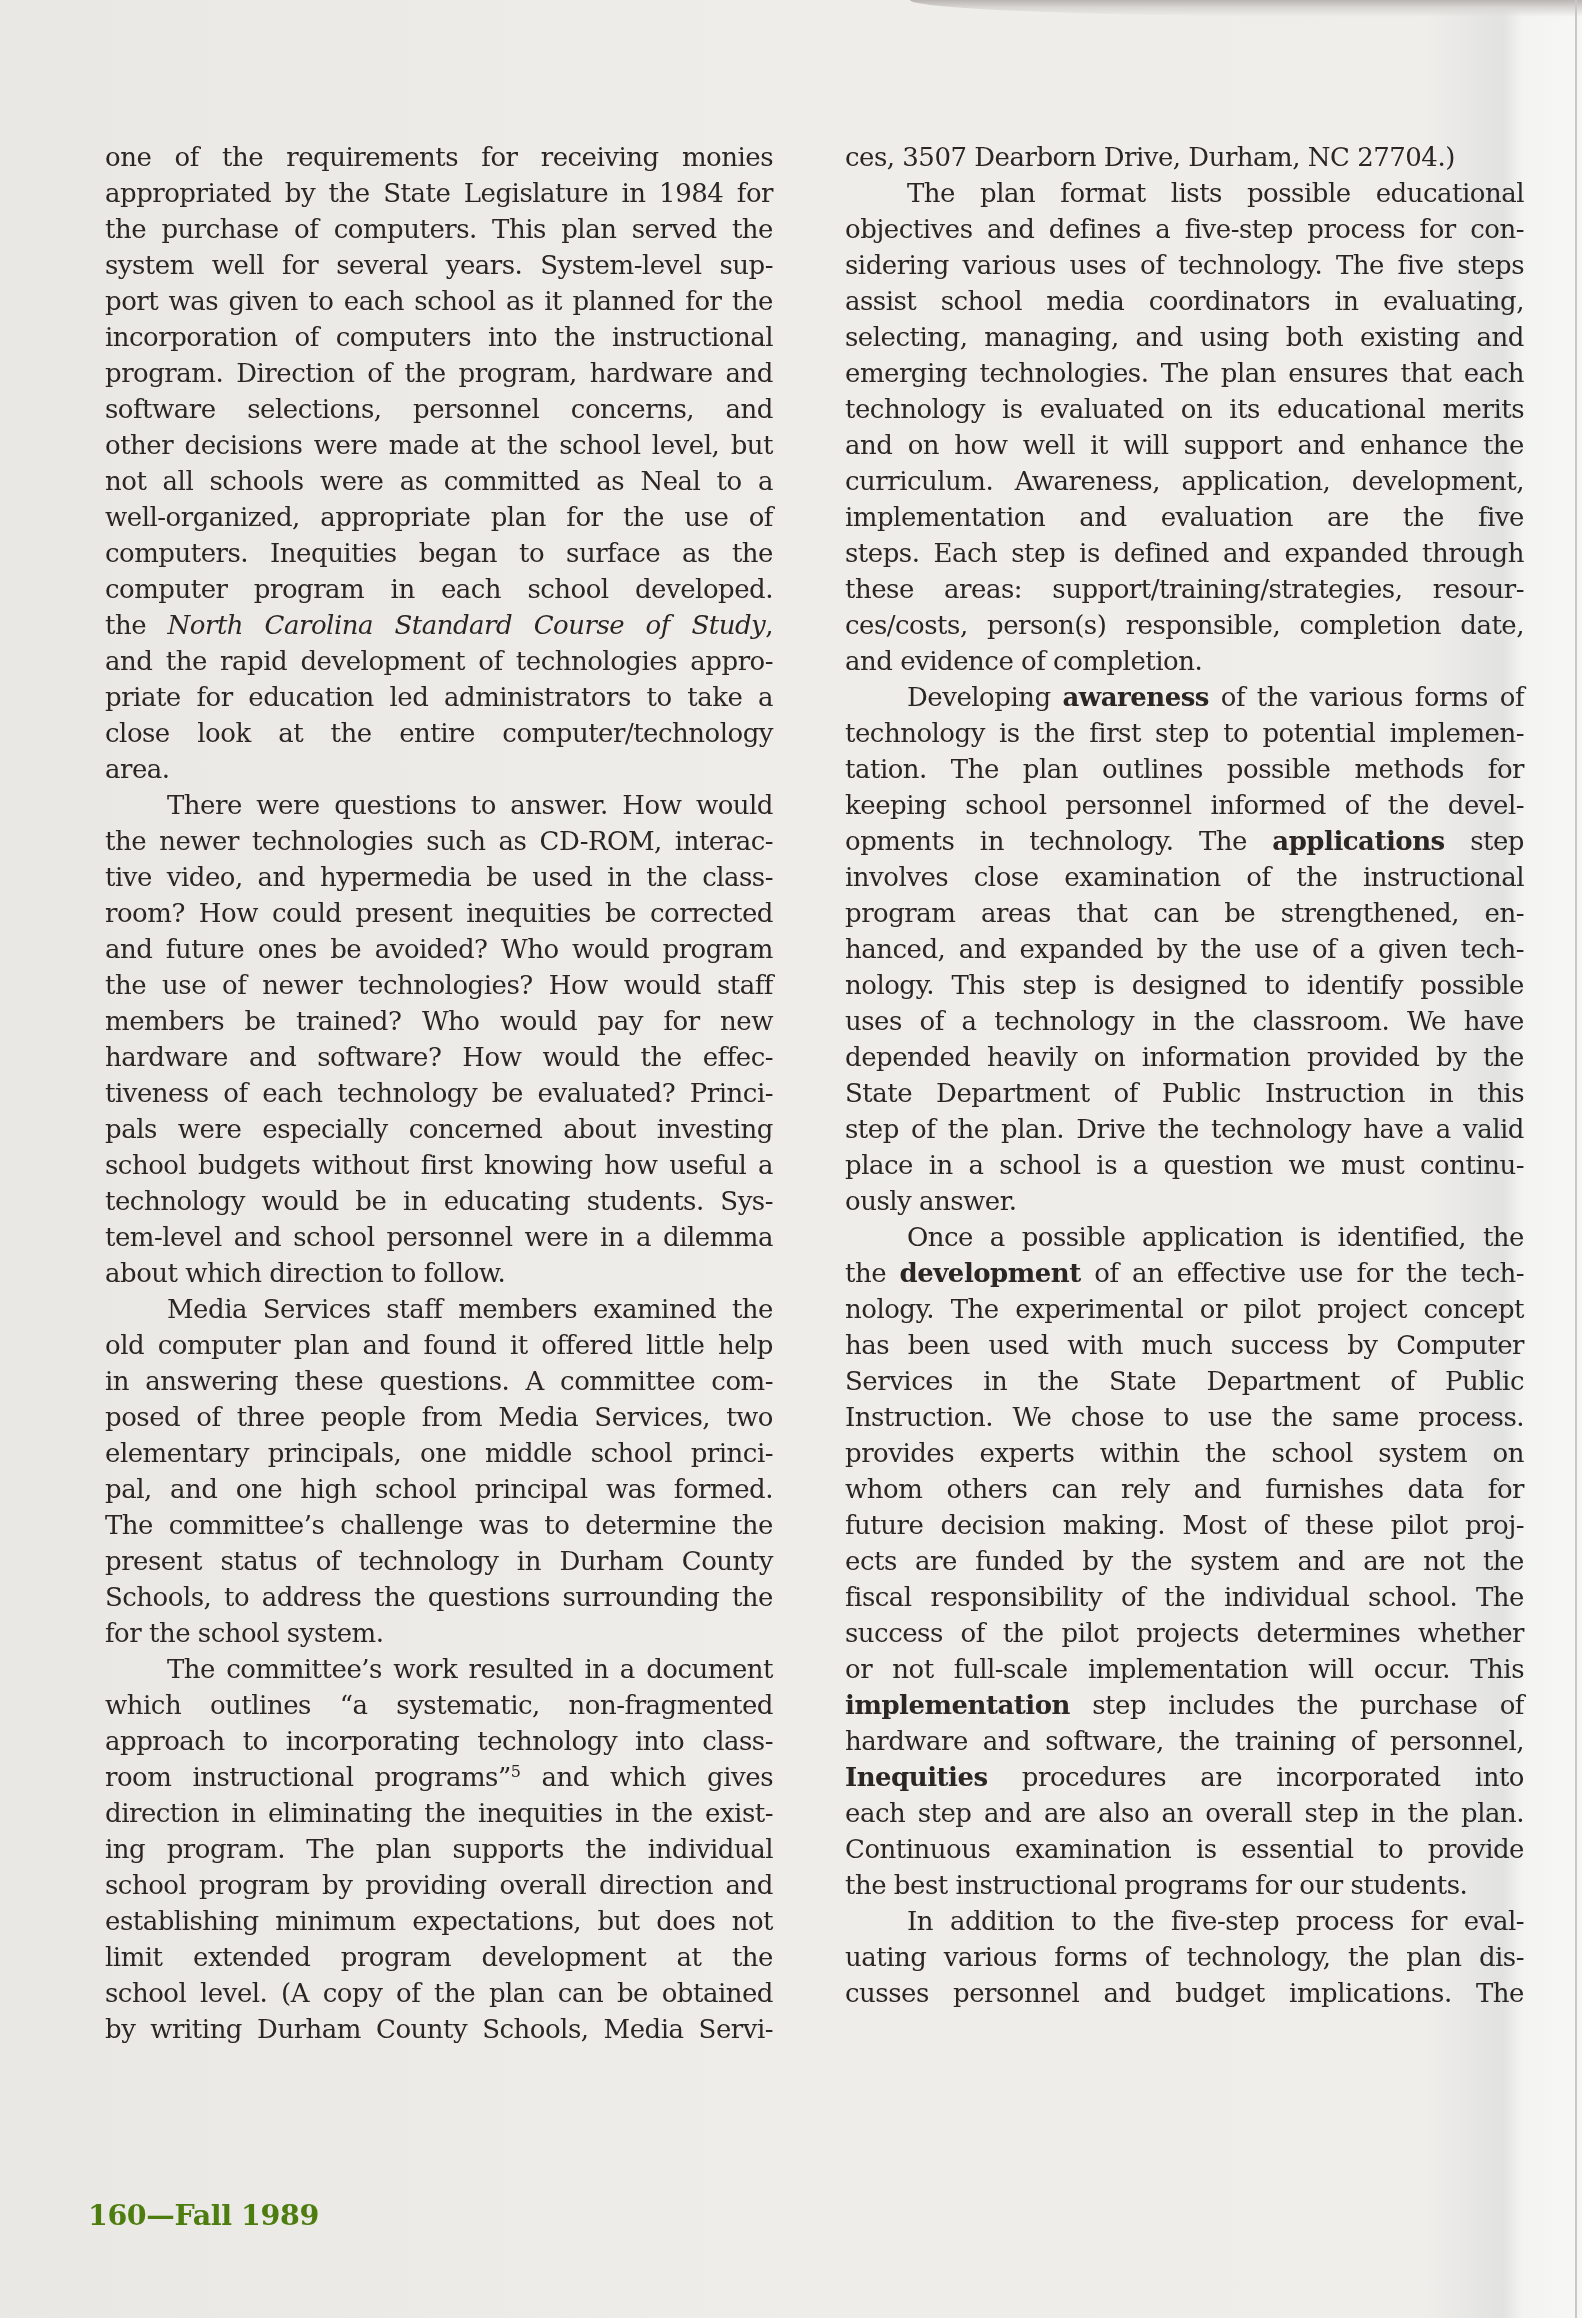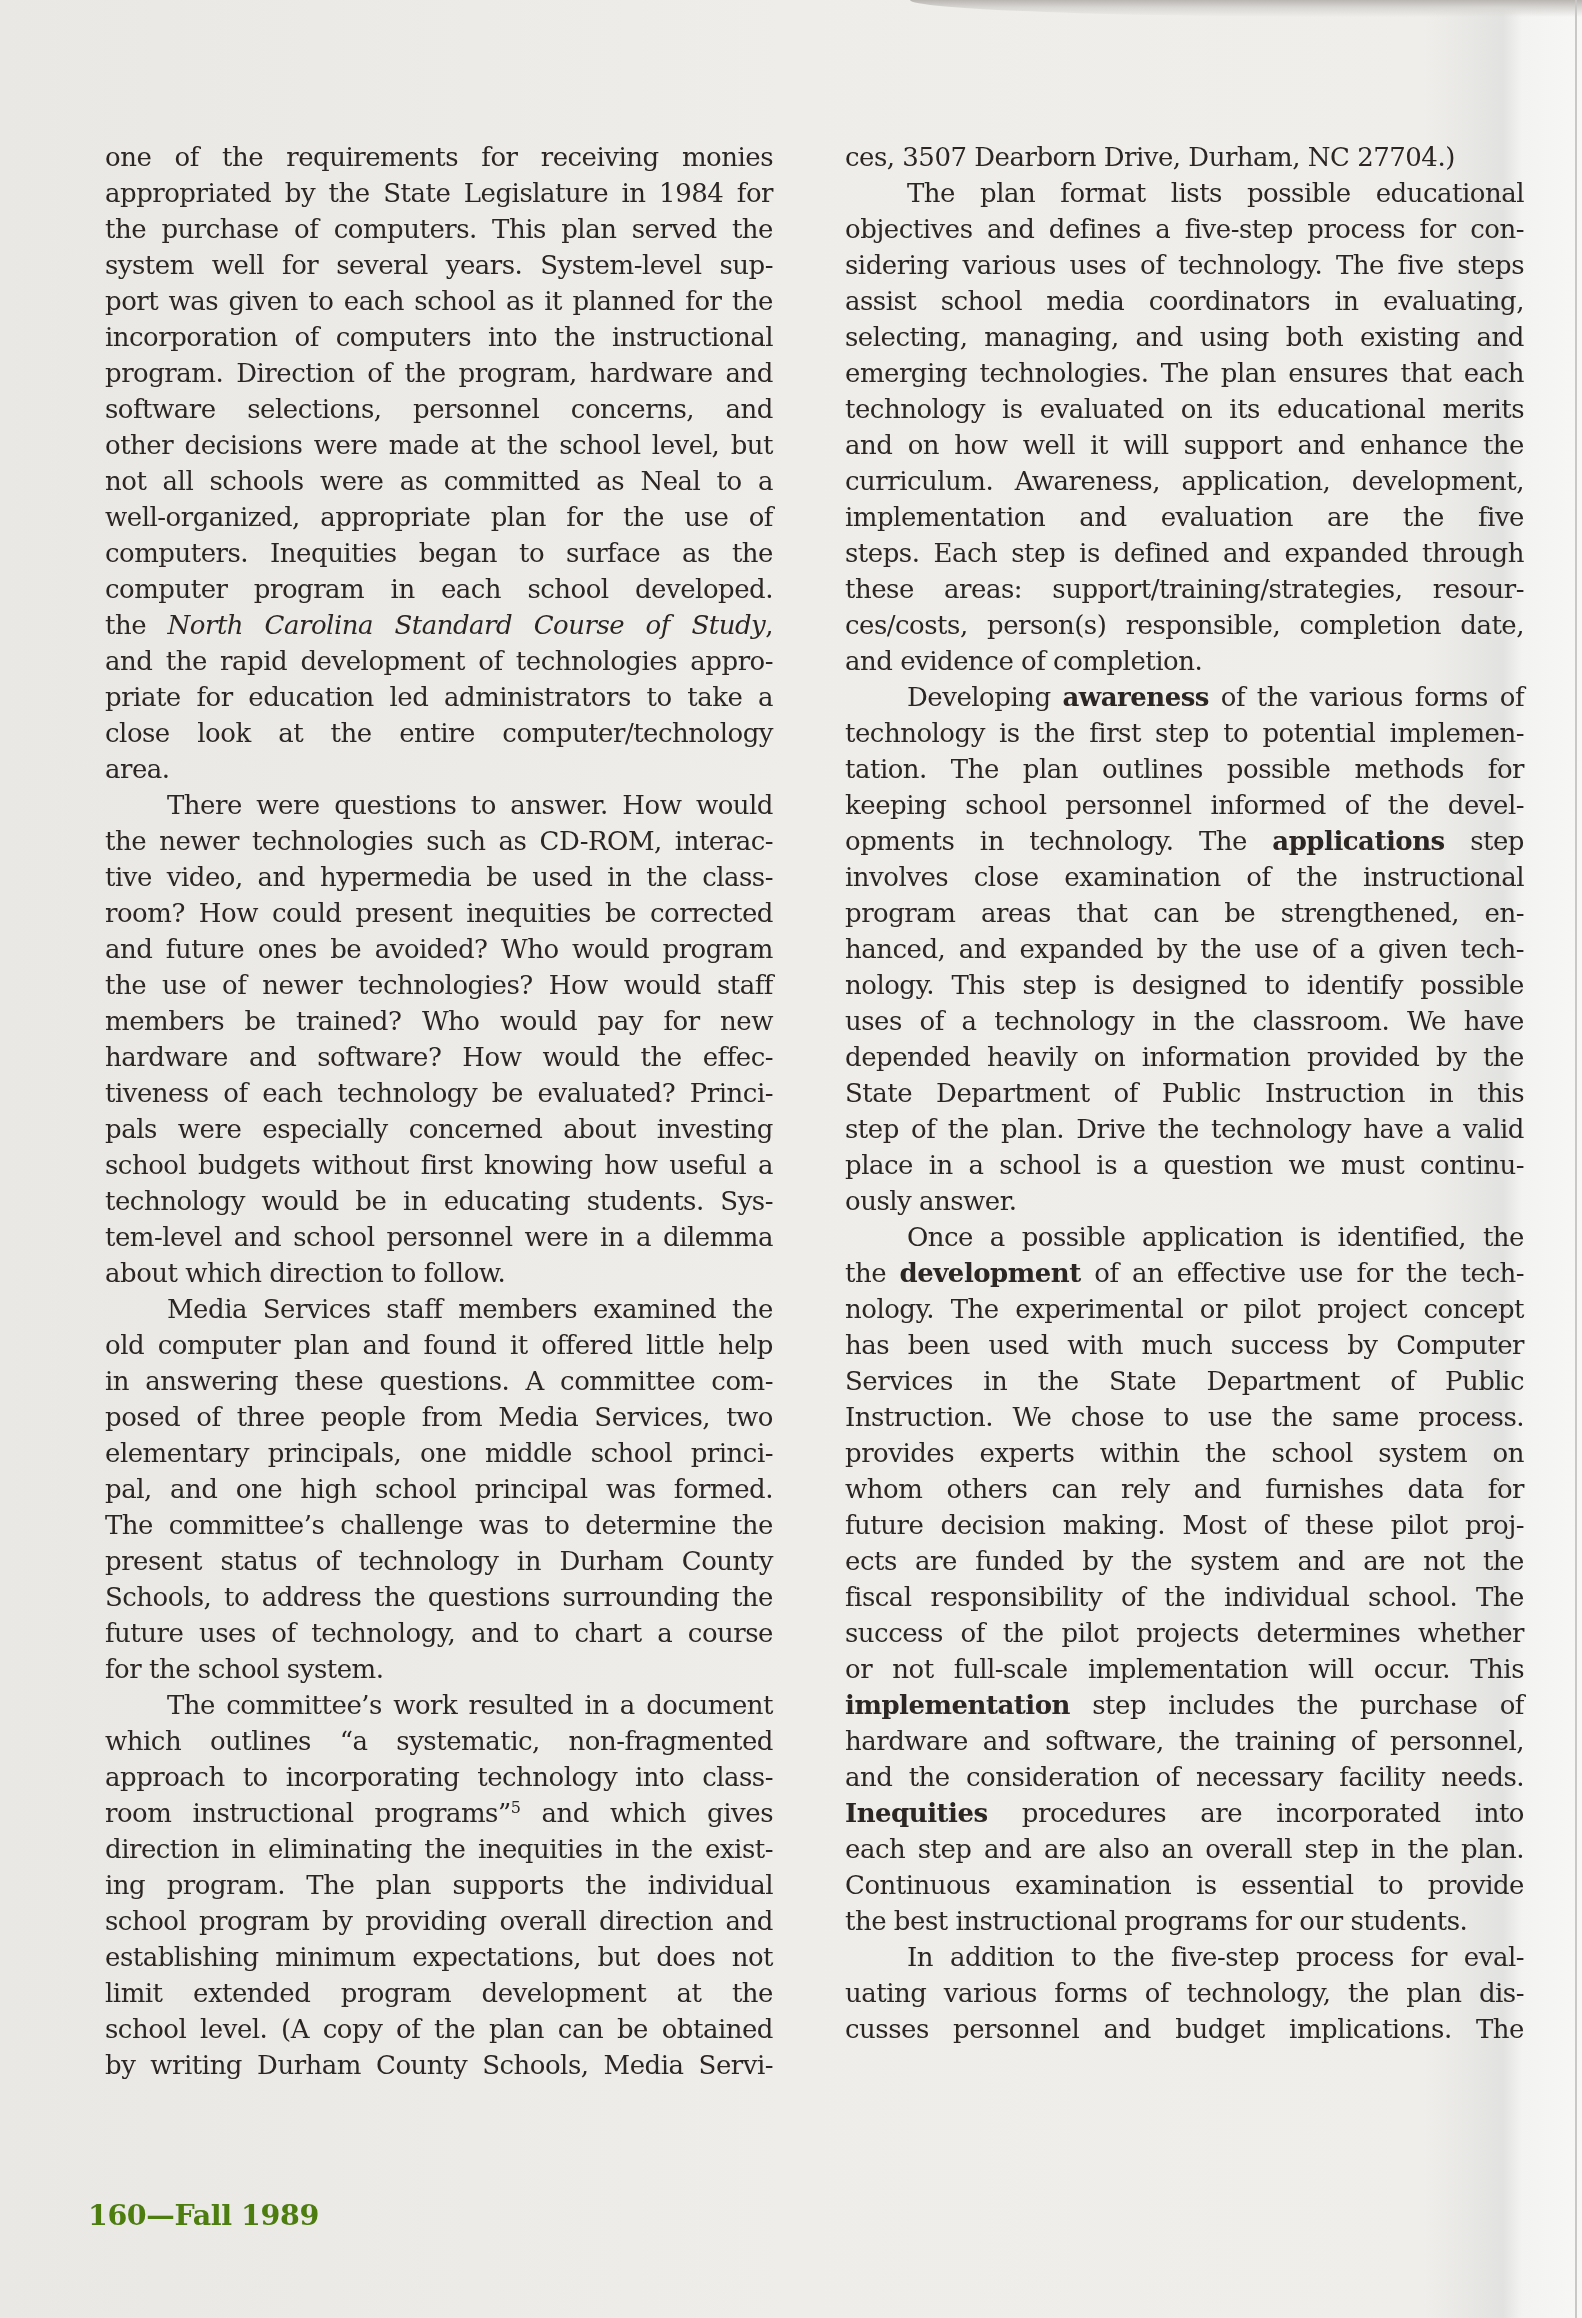--- a/index.html
+++ b/index.html
@@ -90,21 +90,20 @@
     <div class="line last">about which direction to follow.</div>
     <div class="line indent">Media Services staff members examined the</div>
     <div class="line">old computer plan and found it offered little help</div>
     <div class="line">in answering these questions. A committee com-</div>
     <div class="line">posed of three people from Media Services, two</div>
     <div class="line">elementary principals, one middle school princi-</div>
     <div class="line">pal, and one high school principal was formed.</div>
     <div class="line">The committee’s challenge was to determine the</div>
     <div class="line">present status of technology in Durham County</div>
     <div class="line">Schools, to address the questions surrounding the</div>
-    <div class="line">future uses of technology, and to chart a course</div>
     <div class="line last">for the school system.</div>
     <div class="line indent">The committee’s work resulted in a document</div>
     <div class="line">which outlines “a systematic, non-fragmented</div>
     <div class="line">approach to incorporating technology into class-</div>
     <div class="line"><span>room instructional programs”</span><sup>5</sup><span> and which gives</span></div>
     <div class="line">direction in eliminating the inequities in the exist-</div>
     <div class="line">ing program. The plan supports the individual</div>
     <div class="line">school program by providing overall direction and</div>
     <div class="line">establishing minimum expectations, but does not</div>
     <div class="line">limit extended program development at the</div>
@@ -150,21 +149,20 @@
     <div class="line">Instruction. We chose to use the same process.</div>
     <div class="line">provides experts within the school system on</div>
     <div class="line">whom others can rely and furnishes data for</div>
     <div class="line">future decision making. Most of these pilot proj-</div>
     <div class="line">ects are funded by the system and are not the</div>
     <div class="line">fiscal responsibility of the individual school. The</div>
     <div class="line">success of the pilot projects determines whether</div>
     <div class="line">or not full-scale implementation will occur. This</div>
     <div class="line"><span class="b">implementation</span><span> step includes the purchase of</span></div>
     <div class="line">hardware and software, the training of personnel,</div>
-    <div class="line">and the consideration of necessary facility needs.</div>
     <div class="line"><span class="b">Inequities</span><span> procedures are incorporated into</span></div>
     <div class="line">each step and are also an overall step in the plan.</div>
     <div class="line">Continuous examination is essential to provide</div>
     <div class="line last">the best instructional programs for our students.</div>
     <div class="line indent">In addition to the five-step process for eval-</div>
     <div class="line">uating various forms of technology, the plan dis-</div>
     <div class="line">cusses personnel and budget implications. The</div>
   </div>
 
 <div class="footer">160—Fall 1989</div>

